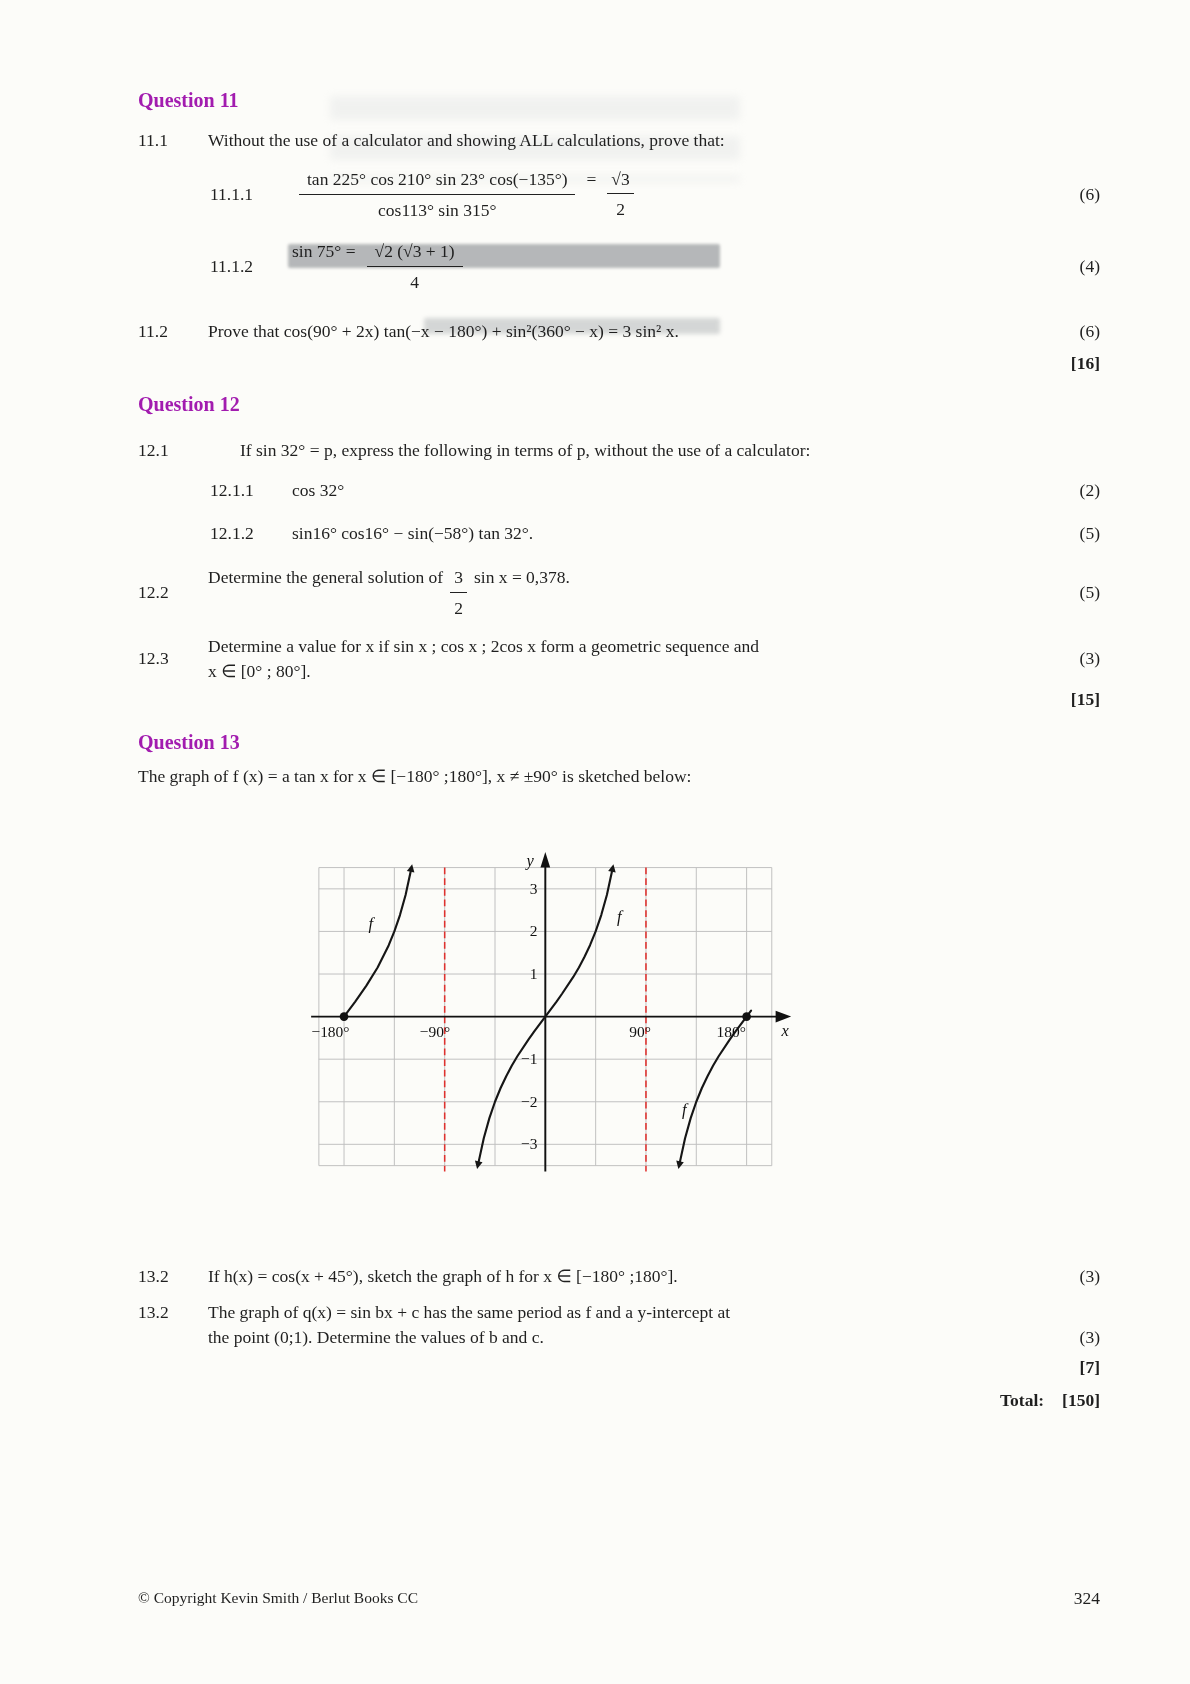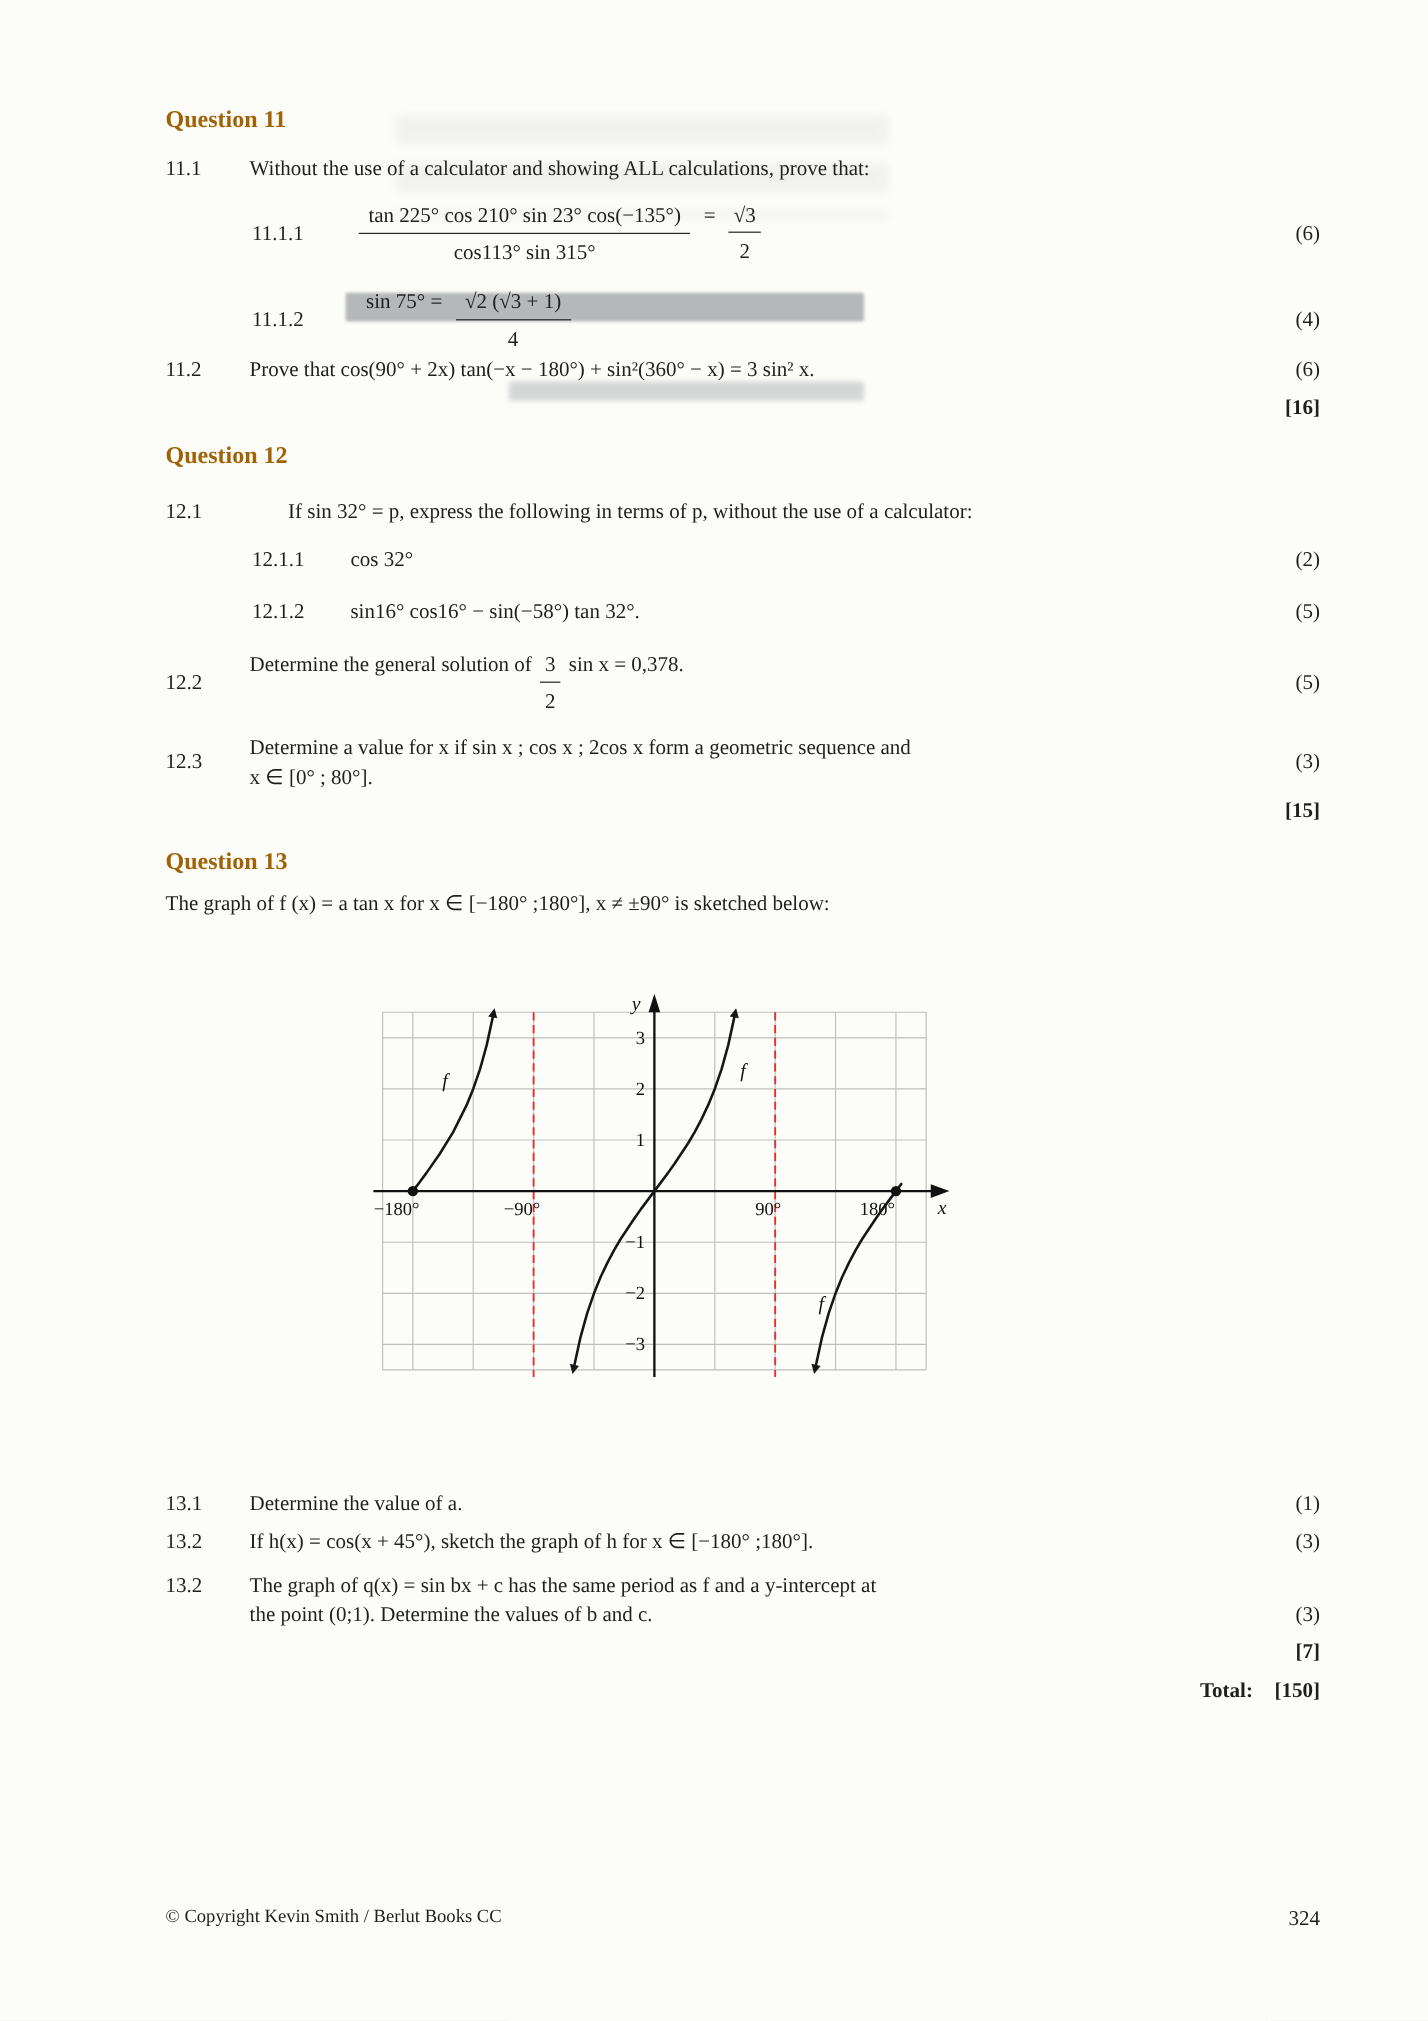--- a/index.html
+++ b/index.html
@@ -24,21 +24,21 @@
   .bleed-band-1 {
     left: 288px; top: 244px; width: 432px; height: 24px;
     background: #70757a; opacity: .5; filter: blur(1.5px); border-radius: 2px;
   }
   .bleed-band-2 {
     left: 424px; top: 318px; width: 296px; height: 16px;
     background: #8d9296; opacity: .35; filter: blur(2px); border-radius: 2px;
   }
   .content { position: absolute; z-index: 1; left: 138px; top: 86px; width: 962px; }
   h2.qtitle {
-    color: #a16207; font-size: 20px; font-weight: 700;
+    color: #a21caf; font-size: 20px; font-weight: 700;
     margin: 0 0 14px 0;
   }
   .row { display: flex; align-items: flex-start; margin-bottom: 14px; }
   .row.vcenter { align-items: center; }
   .num  { flex: 0 0 70px; }
   .num2 { flex: 0 0 82px; margin-left: 72px; }
   .text { flex: 1; padding-right: 90px; text-align: justify; }
   .text .line { display: block; }
   .mathline { flex: 1; display: flex; padding-right: 90px; }
   .mark { flex: 0 0 58px; text-align: right; }
@@ -88,21 +88,21 @@
         </span>
         <span class="eq">=</span>
         <span class="frac small">
           <span class="fn">√3</span>
           <span class="fd">2</span>
         </span>
       </span>
       <span class="mark">(6)</span>
     </div>
 
-    <div class="row vcenter" style="margin-bottom:0;gap:13px;">
+    <div class="row vcenter" style="margin-bottom:24px;">
       <span class="num2">11.1.2</span>
       <span class="mathline">
         <span class="lead">sin 75° =</span>
         <span class="frac">
           <span class="fn">√2 (√3 + 1)</span>
           <span class="fd">4</span>
         </span>
       </span>
       <span class="mark">(4)</span>
     </div>
@@ -203,25 +203,20 @@
         <text x="186" y="253" text-anchor="middle">−90°</text>
         <text x="398" y="253" text-anchor="middle">90°</text>
         <text x="492" y="253" text-anchor="middle">180°</text>
 
         <text class="it" x="122" y="142" text-anchor="end">f</text>
         <text class="it" x="374" y="134">f</text>
         <text class="it" x="446" y="334" text-anchor="end">f</text>
       </svg>
     </div>
 
-    <div class="row" style="margin-bottom:8px;">
-      <span class="num">13.1</span>
-      <span class="text">Determine the value of a.</span>
-      <span class="mark">(1)</span>
-    </div>
 
     <div class="row" style="margin-bottom:12px;">
       <span class="num">13.2</span>
       <span class="text">If h(x) = cos(x + 45°), sketch the graph of h for x ∈ [−180° ;180°].</span>
       <span class="mark">(3)</span>
     </div>
 
     <div class="row" style="margin-bottom:6px;">
       <span class="num">13.2</span>
       <span class="text">

